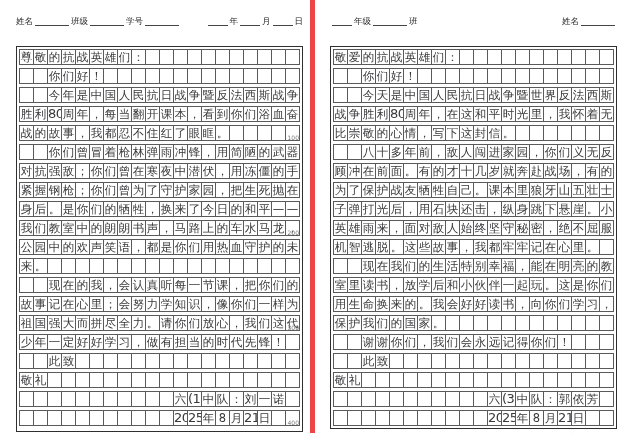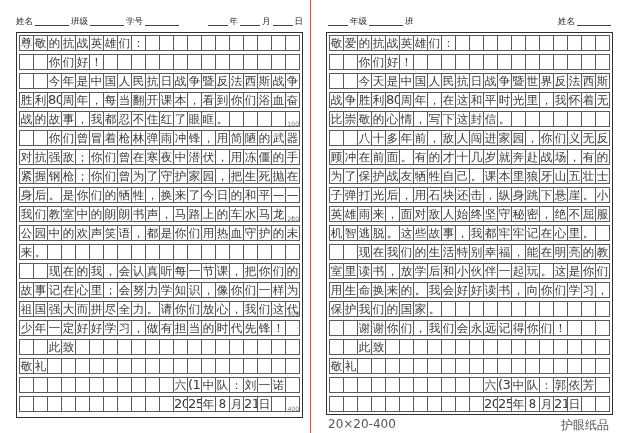--- a/index.html
+++ b/index.html
@@ -5,24 +5,24 @@
   html,body{margin:0;padding:0;}
   body{
     width:620px;height:433px;overflow:hidden;
     background:#fdfdfc;display:flex;
     font-family:"DejaVu Sans", sans-serif;
   }
   .page{
     width:310px;height:433px;box-sizing:border-box;
     padding:13px 0 0 16px;position:relative;background:#fff;
   }
-  .page.right{border-left:1px solid #ef4444;padding-left:15px;}
+  .page.right{border-left:5px solid #ef4444;padding-left:15px;}
   .pheader{
     display:flex;align-items:flex-end;
-    font-size:8.5px;color:#222;height:13px;margin-bottom:6px;width:287px;
+    font-size:8.5px;color:#222;height:13px;margin-bottom:20px;width:287px;
   }
   .hlabel{white-space:nowrap;line-height:10px;}
   .hline{display:inline-block;width:34px;border-bottom:1px solid #444;height:8px;margin:0 2px;}
   .hline.short{width:20px;}
   .hgap{flex:1;}
   .grid{
     position:relative;border:1.4px solid #2f2f2f;padding:2px;
     width:281px;background:#fff;
   }
   .row{display:flex;margin-bottom:3px;height:16px;}

